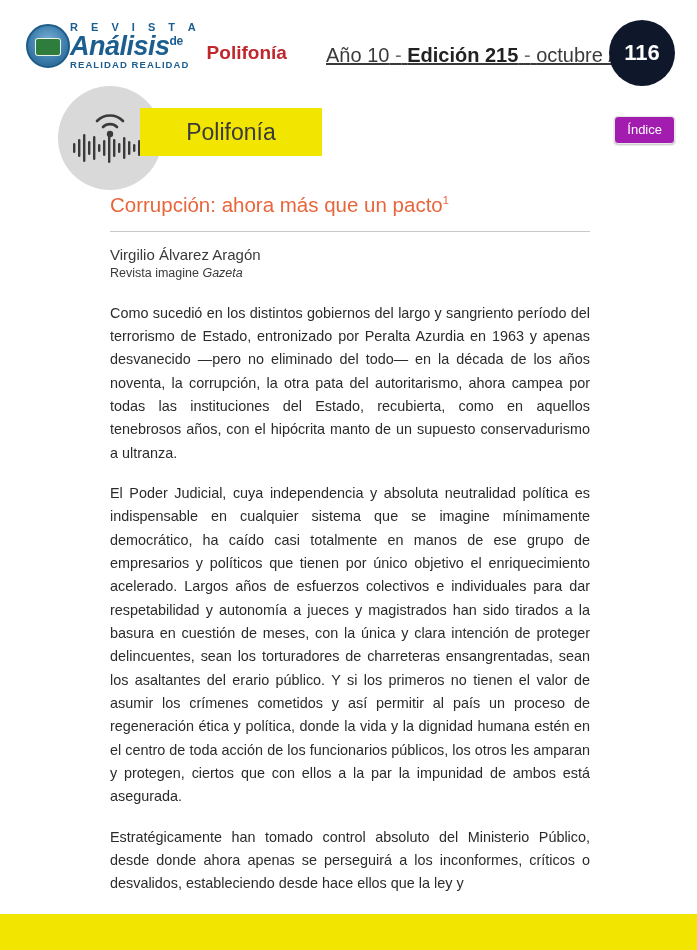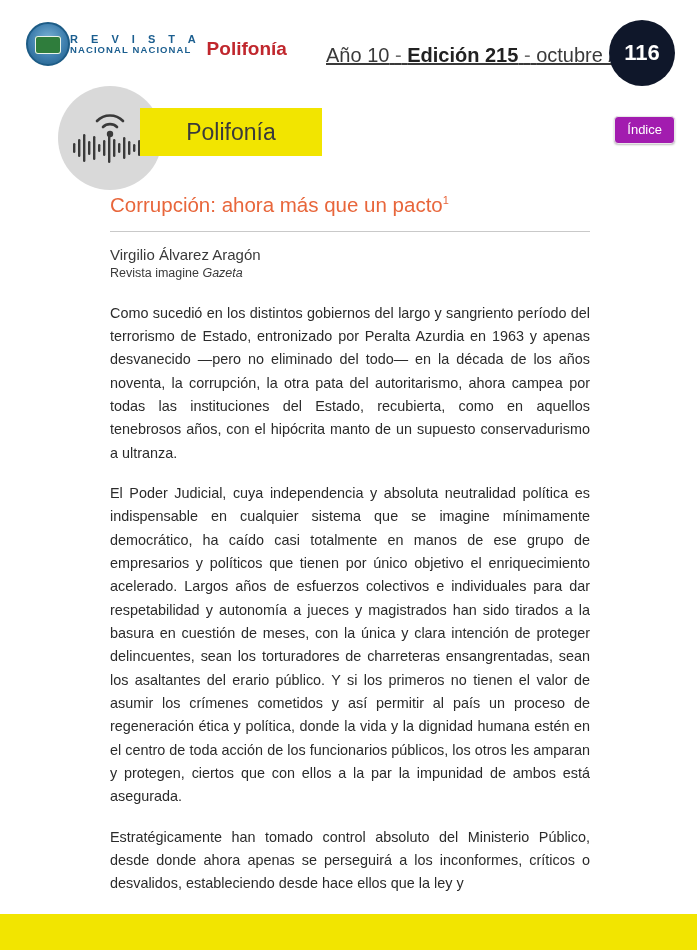--- a/index.html
+++ b/index.html
@@ -223,21 +223,24 @@
 <body>
 
 <div class="page">
 
   <div class="header">
 
     <div class="logo-block">
       <div class="logo-seal"></div>
       <div class="logo-words">
         <div class="logo-revista">R E V I S T A</div>
-        <div class="logo-realidad">NACIONAL NACIONAL</div>
+        <div class="logo-analisis">
+          <span>Análisis</span><span class="de">de</span>
+        </div>
+        <div class="logo-realidad">REALIDAD REALIDAD</div>
       </div>
       <div class="logo-section">Polifonía</div>
     </div>
 
     <div class="header-meta">
       <span>Año 10</span>
       <span class="sep">-</span>
       <span class="bold">Edición 215</span>
       <span class="sep">-</span>
       <span>octubre / 2021</span>

